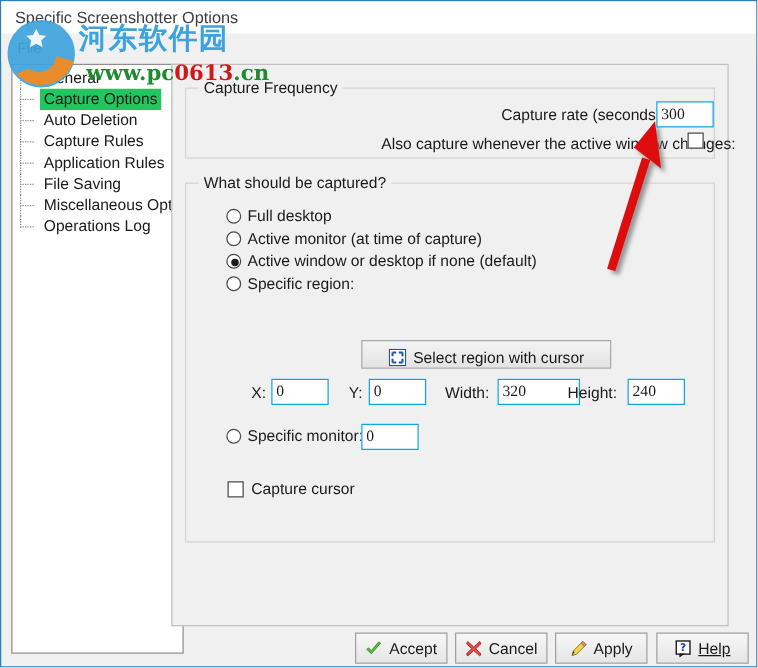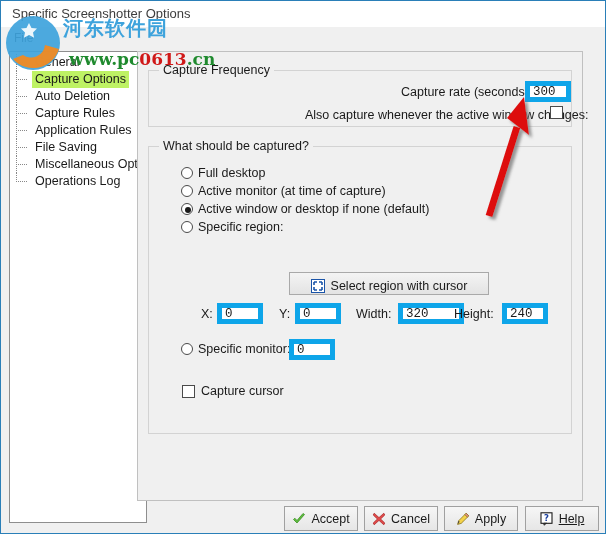--- a/index.html
+++ b/index.html
@@ -75,21 +75,21 @@
     left: 6px; top: 0;
     width: 1px; height: 17px;
     border-left: 1px dotted #888;
   }
   .tree-item.last .vline { height: 9px; }
   .tree-item .lbl {
     display: inline-block;
     padding: 0 3px;
   }
   .tree-item.selected .lbl {
-    background: #bef264;
+    background: #22c55e;
   }
   #tree-list { padding-top: 2px; }
   
   #main-panel {
     position: absolute;
     left: 136px; top: 50px;
     width: 446px; height: 450px;
     background: #f0f0f0;
     border: 1px solid #c0c0c0;
   }
@@ -118,25 +118,25 @@
   }
   
   .lbl-text {
     position: absolute;
     font-size: 12.5px;
     color: #1a1a1a;
     white-space: nowrap;
   }
   input.txt {
     position: absolute;
-    font-family: Liberation Mono, monospace;
+    font-family: Liberation Serif, serif;
     font-size: 12.5px;
     color: #1a1a1a;
     background: #ffffff;
-    border: 5px solid #0ea5e9;
+    border: 1px solid #0ea5e9;
     padding: 1px 3px;
     height: 21px;
     outline: none;
   }
   
   .cbox {
     position: absolute;
     width: 13px; height: 13px;
     background: #ffffff;
     border: 1px solid #4a4a4a;
@@ -212,21 +212,21 @@
   
   #watermark {
     position: absolute;
     left: 0; top: 14px;
     width: 260px; height: 70px;
     pointer-events: none;
   }
   #wm-cn {
     position: absolute;
     left: 62px; top: 0px;
-    font-size: 20px;
+    font-size: 23px;
     font-weight: bold;
     color: #3ea3dc;
     letter-spacing: 1px;
     font-family: "DejaVu Sans", sans-serif;
   }
   #wm-url {
     position: absolute;
     left: 68px; top: 34px;
     font-size: 17px;
     font-weight: bold;

